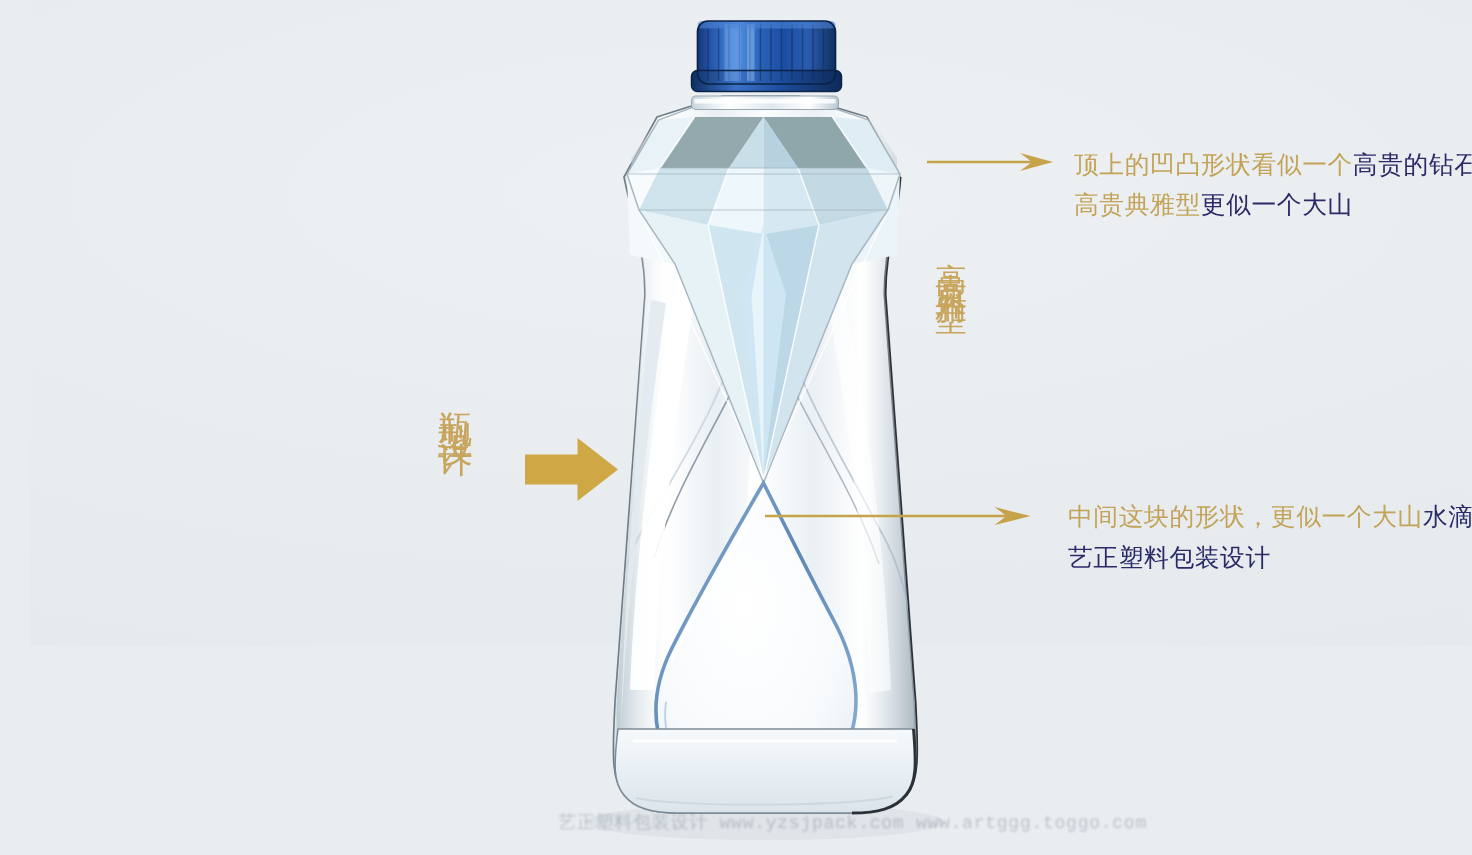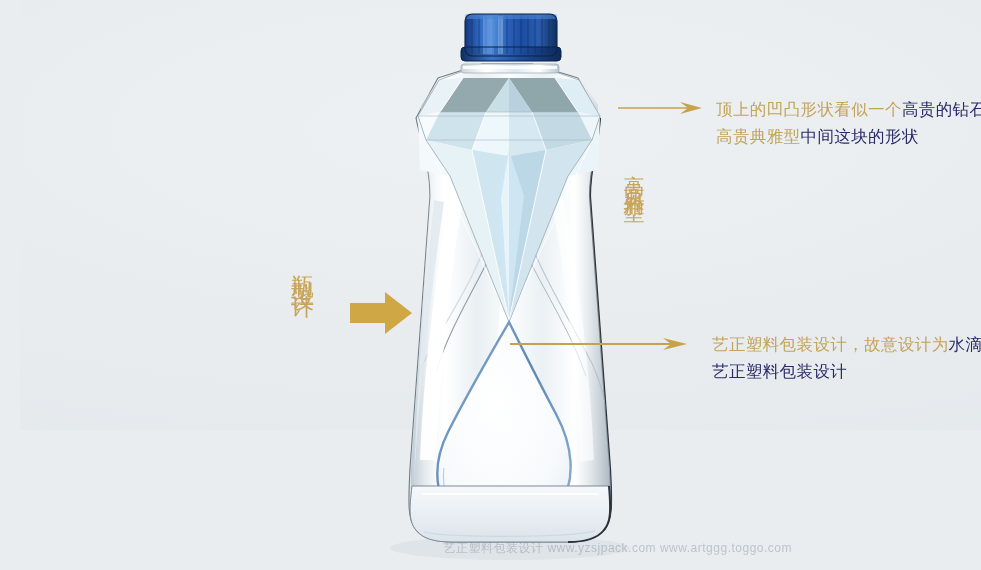--- a/index.html
+++ b/index.html
@@ -37,26 +37,25 @@
     text-orientation:upright;
     color:#c8a55c;
     font-family:"DejaVu Sans","Liberation Sans",sans-serif;
     letter-spacing:7px;
   }
   #label-left{left:268px;top:256px;font-size:23px;}
   #label-right{left:600px;top:158px;font-size:21px;}
 
   #watermark{
     position:absolute;left:352px;top:540px;width:420px;
-    font-family:Liberation Sans, sans-serif;
+    font-family:Liberation Mono, monospace;
     font-size:12px;letter-spacing:.5px;white-space:nowrap;
     color:rgba(90,100,120,.30);
     filter:blur(.6px);
     pointer-events:none;
-    text-align:right;
   }
 </style>
 </head>
 <body>
 
 <div id="stage">
 
   <div id="bg"></div>
 
   <svg class="svg-layer" viewBox="0 0 981 570">
@@ -268,27 +267,27 @@
 
   <div class="vtext" id="label-left">瓶型设计</div>
 
   <div class="vtext" id="label-right">高贵典雅型</div>
 
   <div class="anno" id="anno-top">
     <div>
       <span class="gold">顶上的凹凸形状看似一个</span><span class="navy">高贵的钻石</span>
     </div>
     <div>
-      <span class="gold">高贵典雅型</span><span class="navy">中间这块的形状</span>
+      <span class="gold">高贵典雅型</span><span class="navy">更似一个大山</span>
     </div>
   </div>
 
   <div class="anno" id="anno-mid">
     <div>
-      <span class="gold">艺正塑料包装设计，故意设计为</span><span class="navy">水滴的</span>
+      <span class="gold">中间这块的形状，更似一个大山</span><span class="navy">水滴的</span>
     </div>
     <div>
       <span class="navy">艺正塑料包装设计</span>
     </div>
   </div>
 
   <div id="watermark">艺正塑料包装设计 www.yzsjpack.com  www.artggg.toggo.com</div>
 
 </div>
 

